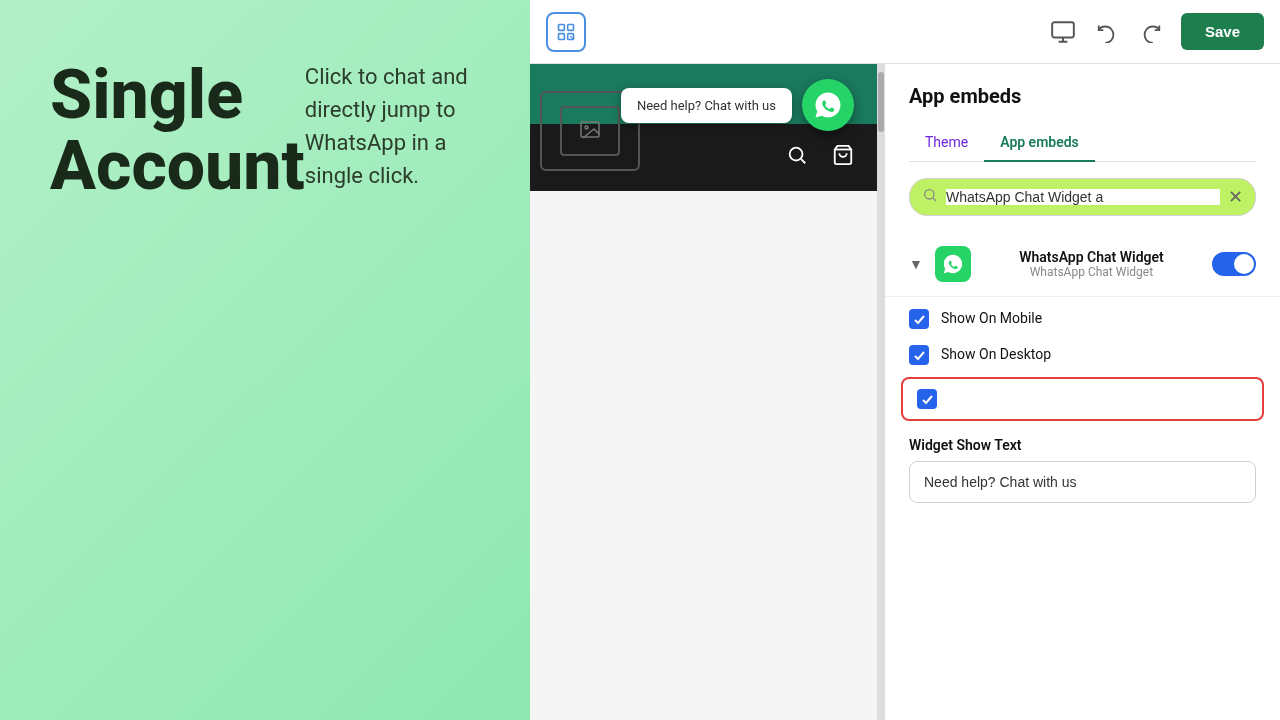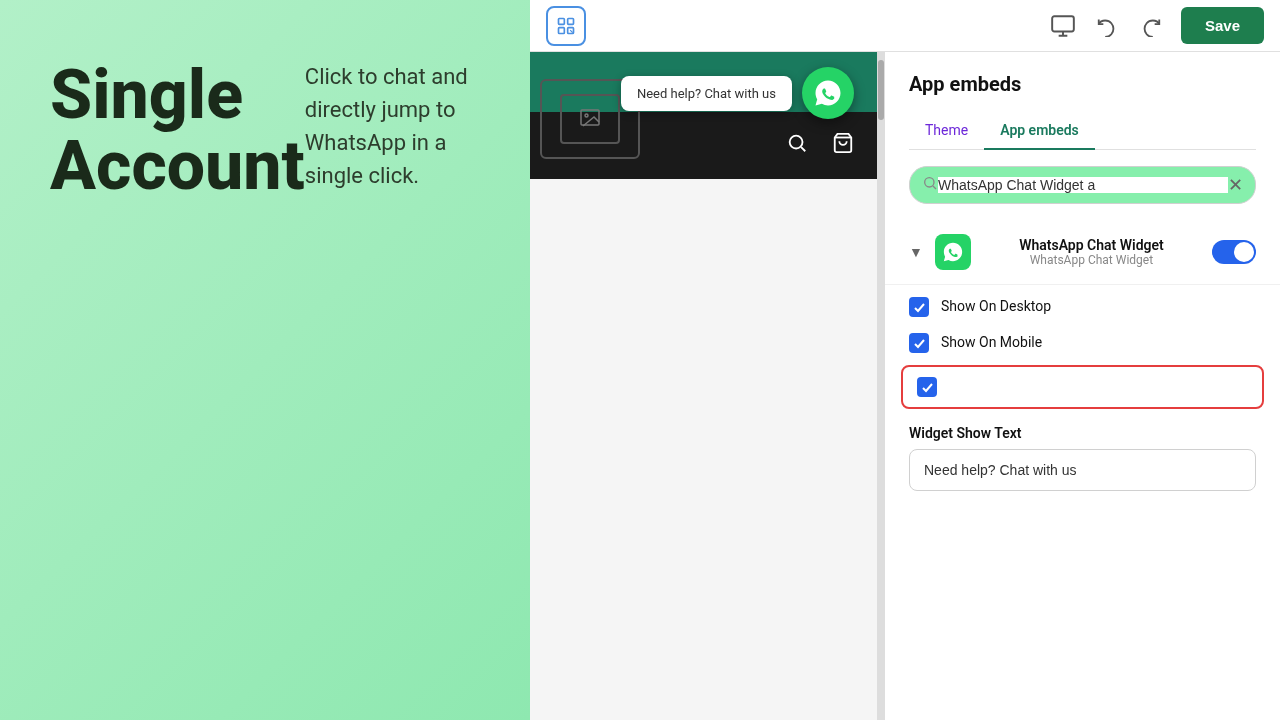--- a/index.html
+++ b/index.html
@@ -41,21 +41,21 @@
       display: flex;
       flex-direction: column;
       background: #f5f5f5;
       position: relative;
     }
 
     
     .toolbar {
       background: #ffffff;
       border-bottom: 1px solid #e0e0e0;
-      height: 52px;
+      height: 64px;
       display: flex;
       align-items: center;
       padding: 0 16px;
       gap: 12px;
       flex-shrink: 0;
     }
     .toolbar-left {
       flex: 1;
       display: flex;
       align-items: center;
@@ -222,21 +222,22 @@
     }
 
     
     .search-box {
       margin: 16px 24px;
       display: flex;
       align-items: center;
       border: 1px solid #d0d0d0;
       border-radius: 18px;
       padding: 8px 12px;
-      background: #86efac;
+      gap: 8px;
+      background: #bef264;
     }
     .search-box input {
       border: none;
       outline: none;
       font-size: 14px;
       flex: 1;
       color: #333;
     }
     .search-clear {
       cursor: pointer;
@@ -547,29 +548,29 @@
       </div>
 
       
       <div class="options-list">
         <div class="option-item">
           <div class="checkbox">
             <svg viewBox="0 0 13 13" fill="none" stroke="white" stroke-width="2">
               <polyline points="2,7 5,10 11,3"></polyline>
             </svg>
           </div>
-          <span class="option-label">Show On Desktop</span>
+          <span class="option-label">Show On Mobile</span>
         </div>
         <div class="option-item">
           <div class="checkbox">
             <svg viewBox="0 0 13 13" fill="none" stroke="white" stroke-width="2">
               <polyline points="2,7 5,10 11,3"></polyline>
             </svg>
           </div>
-          <span class="option-label">Show On Mobile</span>
+          <span class="option-label">Show On Desktop</span>
         </div>
       </div>
 
       
       <div class="option-highlighted">
         <div class="checkbox">
           <svg viewBox="0 0 13 13" fill="none" stroke="white" stroke-width="2">
             <polyline points="2,7 5,10 11,3"></polyline>
           </svg>
         </div>

